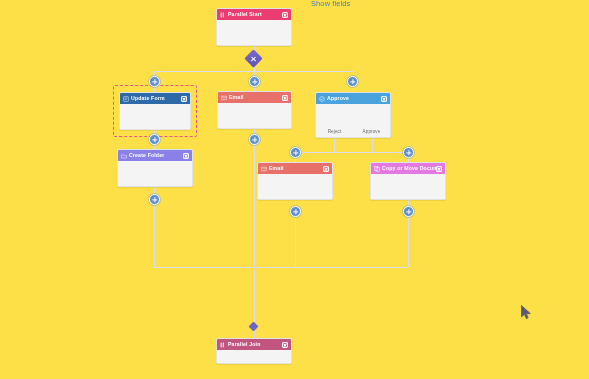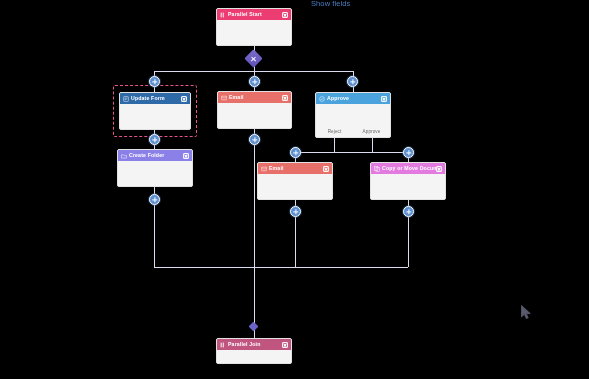--- a/index.html
+++ b/index.html
@@ -5,21 +5,21 @@
   * { box-sizing: border-box; margin: 0; padding: 0; }
   html, body {
     width: 589px; height: 379px;
     background: #ffffff;
     font-family: "Liberation Sans", sans-serif;
     overflow: hidden;
   }
   #canvas {
     position: relative;
     width: 589px; height: 379px;
-    background: #000000;
+    background: #fde047;
   }
   #wires { position: absolute; left: 0; top: 0; width: 589px; height: 379px; }
 
   
   .show-fields {
     position: absolute;
     left: 311px; top: -1px;
     font-size: 7.5px;
     color: #4a7fc1;
     letter-spacing: .1px;

